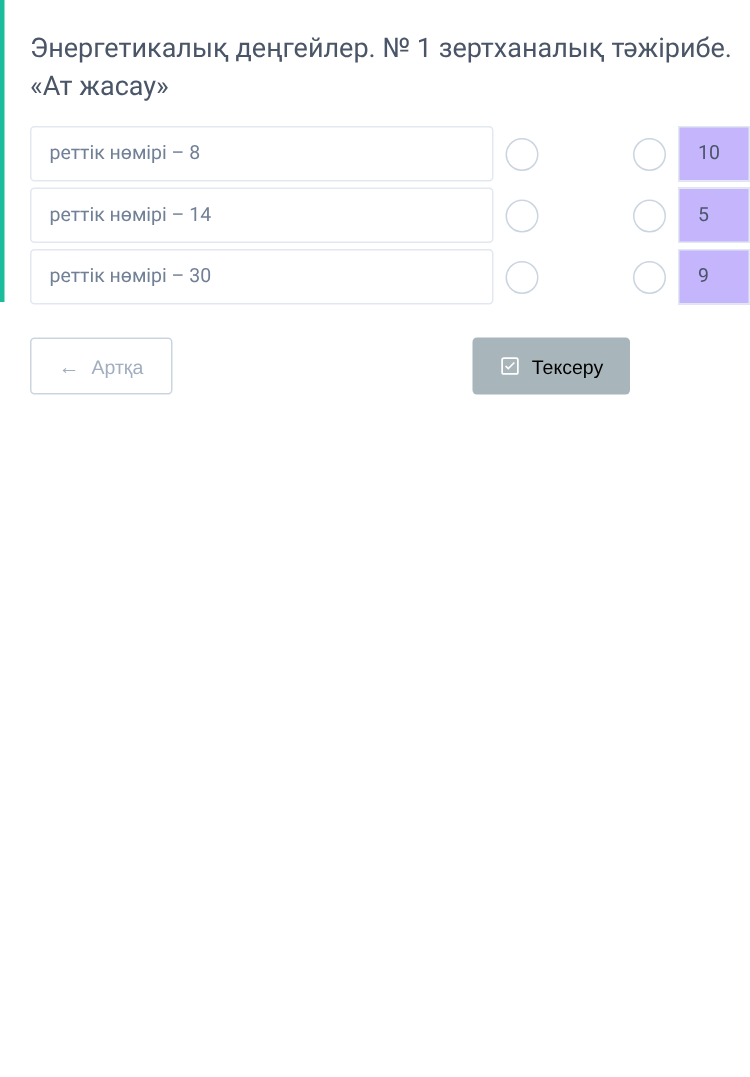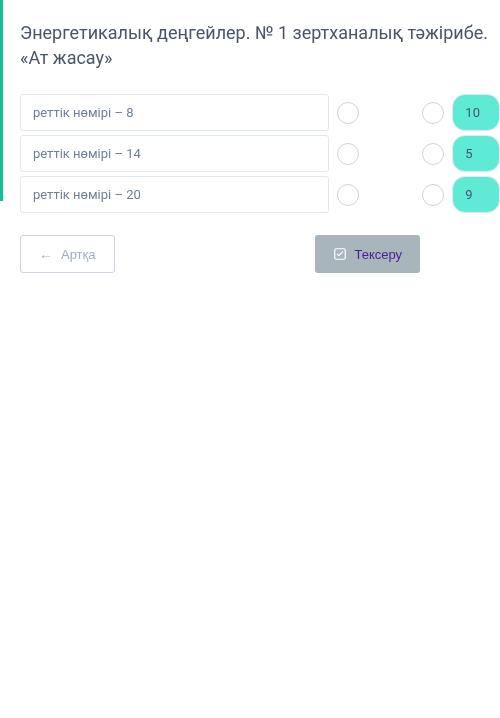--- a/index.html
+++ b/index.html
@@ -24,21 +24,21 @@
       background: linear-gradient(to bottom, #1abc9c 0%, #1abc9c 28%, #ffffff 28%, #ffffff 100%);
     }
     .container {
       padding: 20px 0 0 20px;
     }
     .page-title {
       font-size: 18px;
       font-weight: 400;
       color: #4a5568;
       line-height: 1.4;
-      margin-bottom: 24px;
+      margin-bottom: 14px;
     }
     .question-title {
       font-size: 13px;
       font-weight: 700;
       color: #2d3748;
       margin-bottom: 12px;
     }
     .matching-rows {
       display: flex;
       flex-direction: column;
@@ -73,26 +73,26 @@
     .right-radio {
       width: 22px;
       height: 22px;
       border: 1px solid #cbd5e0;
       border-radius: 50%;
       background: #fff;
       flex-shrink: 0;
     }
     .right-box {
       border: 1px solid #e2e8f0;
-      border-radius: 13px;
+      border-radius: 0;
       padding: 10px 12px;
       font-size: 13px;
       color: #4a5568;
       width: 50px;
-      background: #5eead4;
+      background: #c4b5fd;
       margin-left: 8px;
     }
     .buttons-row {
       display: flex;
       gap: 200px;
       margin-top: 22px;
     }
     .btn {
       display: inline-flex;
       align-items: center;
@@ -104,21 +104,21 @@
       cursor: pointer;
       border: none;
     }
     .btn-back {
       background: #fff;
       border: 1px solid #cbd5e0;
       color: #a0aec0;
     }
     .btn-check {
       background: #a8b5bb;
-      color: #4c1d95;
+      color: #000000;
     }
     .arrow-icon {
       font-size: 14px;
       color: #a0aec0;
     }
     .check-icon {
       width: 14px;
       height: 14px;
     }
   </style>
@@ -140,21 +140,21 @@
       <div class="right-box">10</div>
     </div>
     <div class="matching-row">
       <div class="left-box">реттік нөмірі – 14</div>
       <div class="radio-circle"></div>
       <div class="gap"></div>
       <div class="right-radio"></div>
       <div class="right-box">5</div>
     </div>
     <div class="matching-row">
-      <div class="left-box">реттік нөмірі – 20</div>
+      <div class="left-box">реттік нөмірі – 30</div>
       <div class="radio-circle"></div>
       <div class="gap"></div>
       <div class="right-radio"></div>
       <div class="right-box">9</div>
     </div>
   </div>
 
   <div class="buttons-row">
     <button class="btn btn-back">
       <span class="arrow-icon">←</span>

